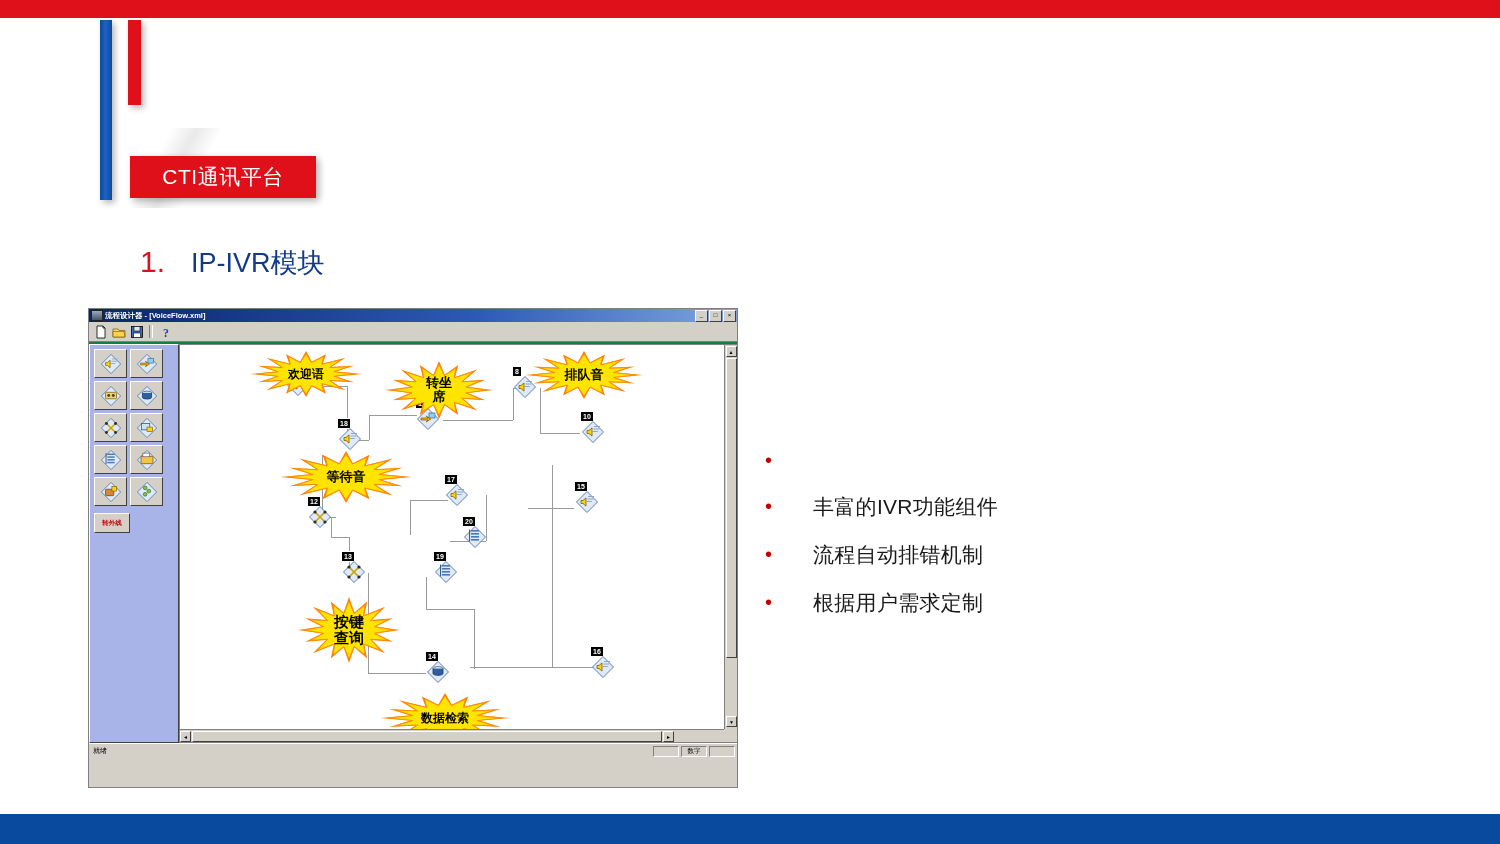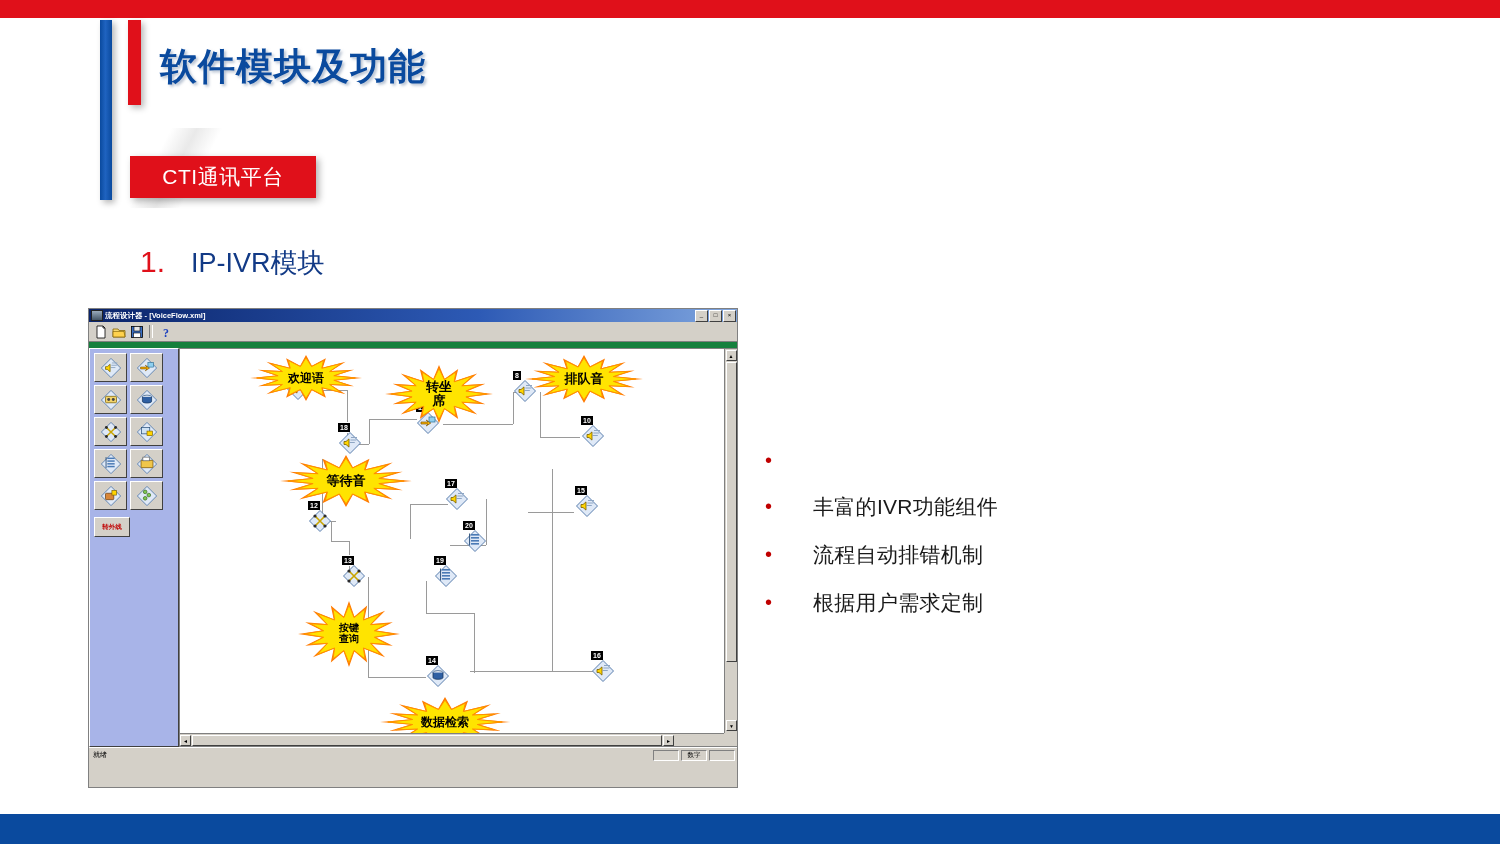--- a/index.html
+++ b/index.html
@@ -87,21 +87,21 @@
 
   .toolbar{
     height:19px;background:#d4d0c8;display:flex;align-items:center;
     border-bottom:1px solid #808080;padding-left:4px;gap:3px;
   }
   .tb-btn{width:15px;height:15px;display:flex;align-items:center;justify-content:center;}
   .tb-sep{width:2px;height:13px;border-left:1px solid #808080;border-right:1px solid #fff;margin:0 2px;}
 
   .client{
     position:relative;height:399px;background:#d4d0c8;
-    border-top:6px solid #15803d;
+    border-top:2px solid #15803d;
     display:flex;
   }
 
   
   .palette{
     width:90px;background:#a8b4e8;border:1px solid #404040;border-top-color:#fff;border-left-color:#fff;
     box-sizing:border-box;padding:4px 0 0 4px;
   }
   .pal-grid{display:flex;flex-wrap:wrap;width:84px;}
   .pal-btn{
@@ -165,21 +165,20 @@
 </style>
 </head>
 <body>
 
 <div class="top-red-bar"></div>
 <div class="swoosh"></div>
 <div class="vbar-blue"></div>
 <div class="vbar-red"></div>
 
 <div class="header">
-  <div class="title-cn">软件模块及功能</div>
 </div>
 
 <div class="tag-box">
   <span>CTI通讯平台</span>
 </div>
 
 <div class="section-head">
   <div class="section-num">1.</div>
   <div class="section-title">IP-IVR模块</div>
 </div>
@@ -503,21 +502,21 @@
               <path d="M66.0 0.0L72.9 12.2L89.5 3.7L85.8 14.3L112.7 7.6L95.6 18.2L122.7 16.7L100.9 23.3L132.0 26.0L100.9 28.7L122.7 35.3L95.6 33.8L112.7 44.4L85.8 37.7L89.5 48.3L72.9 39.8L66.0 52.0L59.1 39.8L42.5 48.3L46.2 37.7L19.3 44.4L36.4 33.8L9.3 35.3L31.1 28.7L0.0 26.0L31.1 23.3L9.3 16.7L36.4 18.2L19.3 7.6L46.2 14.3L42.5 3.7L59.1 12.2Z" fill="#ff7a00"></path>
               <path d="M58.1 0.0L64.6 9.9L78.8 3.2L76.7 11.9L99.1 6.7L85.9 15.6L108.0 14.7L90.9 20.3L116.2 22.9L90.9 25.5L108.0 31.0L85.9 30.2L99.1 39.1L76.7 33.8L78.8 42.5L64.6 35.8L58.1 45.8L51.5 35.8L37.4 42.5L39.5 33.8L17.0 39.1L30.2 30.2L8.2 31.0L25.2 25.5L0.0 22.9L25.2 20.3L8.2 14.7L30.2 15.6L17.0 6.7L39.5 11.9L37.4 3.2L51.5 9.9Z" transform="translate(7.92,3.12)" fill="#ffe400" stroke="#ff9000" stroke-width="1"></path>
             </svg>
             <div class="btxt" style="font-size: 13px;">等待音</div>
           </div>
           <div class="burst" style="left: 118px; top: 252px; width: 102px; height: 66px;">
             <svg width="102" height="66" viewBox="0 0 102 66">
               <path d="M51.0 0.0L56.4 15.5L69.2 4.6L66.3 18.2L87.1 9.7L73.9 23.1L94.8 21.3L78.0 29.5L102.0 33.0L78.0 36.5L94.8 44.7L73.9 42.9L87.1 56.3L66.3 47.8L69.2 61.4L56.4 50.5L51.0 66.0L45.6 50.5L32.8 61.4L35.7 47.8L14.9 56.3L28.1 42.9L7.2 44.7L24.0 36.5L0.0 33.0L24.0 29.5L7.2 21.3L28.1 23.1L14.9 9.7L35.7 18.2L32.8 4.6L45.6 15.5Z" fill="#ff7a00"></path>
               <path d="M44.9 0.0L49.9 12.6L60.9 4.1L59.3 15.1L76.6 8.5L66.4 19.7L83.4 18.7L70.3 25.8L89.8 29.0L70.3 32.3L83.4 39.4L66.4 38.3L76.6 49.6L59.3 43.0L60.9 54.0L49.9 45.5L44.9 58.1L39.8 45.5L28.9 54.0L30.5 43.0L13.1 49.6L23.4 38.3L6.3 39.4L19.5 32.3L0.0 29.0L19.5 25.8L6.3 18.7L23.4 19.7L13.1 8.5L30.5 15.1L28.9 4.1L39.8 12.6Z" transform="translate(6.12,3.96)" fill="#ffe400" stroke="#ff9000" stroke-width="1"></path>
             </svg>
-            <div class="btxt" style="font-size: 10px; text-align: right;">按键
+            <div class="btxt" style="font-size: 15px; text-align: right;">按键
 查询</div>
           </div>
           <div class="burst" style="left: 200px; top: 348px; width: 130px; height: 50px;">
             <svg width="130" height="50" viewBox="0 0 130 50">
               <path d="M65.0 0.0L71.8 11.8L88.1 3.5L84.5 13.8L111.0 7.3L94.2 17.5L120.8 16.1L99.4 22.4L130.0 25.0L99.4 27.6L120.8 33.9L94.2 32.5L111.0 42.7L84.5 36.2L88.1 46.5L71.8 38.2L65.0 50.0L58.2 38.2L41.9 46.5L45.5 36.2L19.0 42.7L35.8 32.5L9.2 33.9L30.6 27.6L0.0 25.0L30.6 22.4L9.2 16.1L35.8 17.5L19.0 7.3L45.5 13.8L41.9 3.5L58.2 11.8Z" fill="#ff7a00"></path>
               <path d="M57.2 0.0L63.6 9.6L77.6 3.1L75.5 11.5L97.6 6.4L84.6 15.0L106.3 14.2L89.5 19.5L114.4 22.0L89.5 24.5L106.3 29.8L84.6 29.0L97.6 37.6L75.5 32.5L77.6 40.9L63.6 34.4L57.2 44.0L50.8 34.4L36.8 40.9L38.9 32.5L16.8 37.6L29.8 29.0L8.1 29.8L24.9 24.5L0.0 22.0L24.9 19.5L8.1 14.2L29.8 15.0L16.8 6.4L38.9 11.5L36.8 3.1L50.8 9.6Z" transform="translate(7.8,3)" fill="#ffe400" stroke="#ff9000" stroke-width="1"></path>
             </svg>
             <div class="btxt" style="font-size: 12px;">数据检索</div>
           </div>
         </div>

